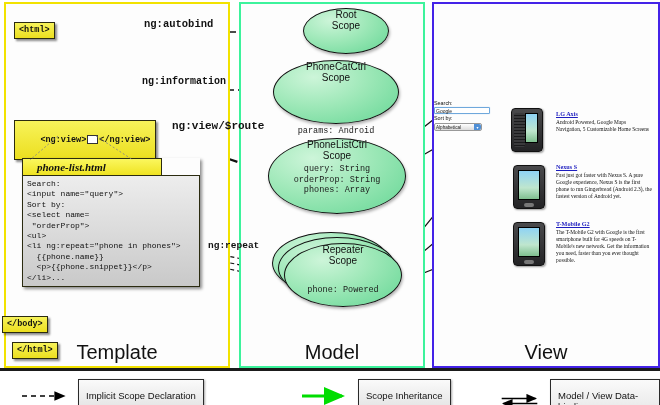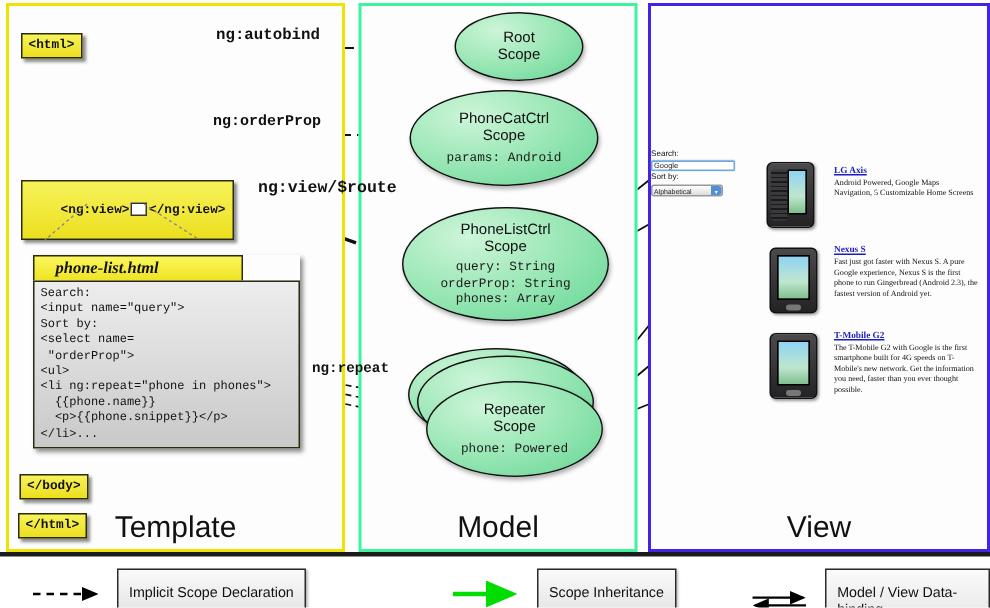--- a/index.html
+++ b/index.html
@@ -17,51 +17,51 @@
 
   
   .ybox{position:absolute;background:#f3ef44;border:1px solid #2b2b10;
         box-shadow:2px 2px 2px rgba(0,0,0,.45);
         font-family:"Liberation Mono",monospace;font-weight:bold;font-size:8.5px;
         color:#111;line-height:1.25;padding:2px 4px;white-space:pre;
         background-image:linear-gradient(180deg,#f7f35a 0%,#ecdf1f 100%);}
   #tag-html{left:14px;top:22px;}
   #tag-body{left:18px;top:68px;padding:4px 6px;}
   #tag-ngview{left:14px;top:120px;padding:3px 5px;}
-  #tag-bodyclose{left:13px;top:316px;}
+  #tag-bodyclose{left:2px;top:316px;}
   #tag-htmlclose{left:12px;top:342px;}
   .ngview-ph{display:inline-block;width:9px;height:7px;background:#fff;
              border:1px solid #333;vertical-align:middle;margin:0 1px;}
 
   
-  #partial{position:absolute;left:22px;top:170px;width:178px;
+  #partial{position:absolute;left:22px;top:158px;width:178px;
            box-shadow:2px 2px 3px rgba(0,0,0,.45);}
   #partial-title{background:#f7f242;border:1px solid #2b2b10;border-bottom:none;
            font-family:"Liberation Serif",serif;font-style:italic;font-weight:bold;
            font-size:11px;color:#111;padding:2px 6px 2px 14px;width:118px;
            background-image:linear-gradient(180deg,#fbf75e,#efe322);}
   #partial-body{background:#d9d9d9;border:1px solid #2b2b10;
            background-image:linear-gradient(180deg,#ededed,#c9c9c9);
            font-family:"Liberation Mono",monospace;font-size:8px;color:#111;
            line-height:1.3;padding:3px 4px;white-space:pre;}
 
   
   .scope{position:absolute;border-radius:50%;border:1.4px solid #111;
      background:radial-gradient(ellipse at 32% 26%,#cdf5d9 0%,#9ee8b8 45%,#64d694 100%);
-     display:flex;flex-direction:column;align-items:center;justify-content:center;
+     display:flex;flex-direction:column;align-items:center;justify-content:flex-start;
      box-shadow:1px 2px 3px rgba(0,0,0,.3);}
   .scope .nm{font-size:10px;color:#111;text-align:center;line-height:1.12;}
   .scope .props{font-family:"Liberation Mono",monospace;font-size:8.5px;
      color:#1b1b1b;text-align:center;line-height:1.2;margin-top:3px;white-space:pre;}
   #scope-root{left:303px;top:8px;width:84px;height:44px;}
-  #scope-catctrl{left:273px;top:60px;width:124px;height:62px;}
+  #scope-catctrl{left:273px;top:60px;width:124px;height:62px;gap:40px;}
   #scope-listctrl{left:268px;top:138px;width:136px;height:74px;}
   #scope-rep-a{left:272px;top:232px;width:116px;height:60px;z-index:1;}
   #scope-rep-b{left:278px;top:237px;width:116px;height:60px;z-index:2;}
-  #scope-repeater{left:284px;top:254px;width:116px;height:62px;z-index:3;}
+  #scope-repeater{left:284px;top:243px;width:116px;height:62px;z-index:3;gap:16px;}
 
   
   #view-form{position:absolute;left:434px;top:100px;width:62px;
      font-family:"Liberation Sans",sans-serif;font-size:5px;color:#111;}
   .vf-label{font-size:5.4px;line-height:1.35;}
   .vf-input{width:56px;height:7px;border:1px solid #6fa8dc;background:#fff;
      font-size:5px;color:#222;padding:0 1px;box-sizing:border-box;line-height:7px;
      border-radius:1px;box-shadow:0 0 1px #9cc3ea;}
   .vf-select{width:48px;height:8px;border:1px solid #999;
      background:linear-gradient(180deg,#fff,#dcdcdc);font-size:4.6px;color:#222;
@@ -279,21 +279,21 @@
   <div class="plist-item" id="plitem2">
     <div class="plist-title">Nexus S</div>
     <div class="plist-desc">Fast just got faster with Nexus S. A pure Google experience, Nexus S is the first phone to run Gingerbread (Android 2.3), the fastest version of Android yet.</div>
   </div>
   <div class="plist-item" id="plitem3">
     <div class="plist-title">T-Mobile G2</div>
     <div class="plist-desc">The T-Mobile G2 with Google is the first smartphone built for 4G speeds on T-Mobile's new network. Get the information you need, faster than you ever thought possible.</div>
   </div>
 
   <div class="edge-label" id="lbl-autobind">ng:autobind</div>
-  <div class="edge-label" id="lbl-controller">ng:orderProp</div>
+  <div class="edge-label" id="lbl-controller">ng:information</div>
   <div class="edge-label" id="lbl-ngview">ng:view/$route</div>
   <div class="edge-label" id="lbl-ngrepeat">ng:repeat</div>
 
   <div id="legend">
 
     <div class="lg-item" id="lg1">
       <svg class="lg-gfx" viewBox="0 0 52 18">
         <defs>
             <marker id="lah1" markerWidth="7" markerHeight="7" refX="6" refY="3" orient="auto">
           <path d="M0,0 L7,3 L0,6 z" fill="#000"></path>

